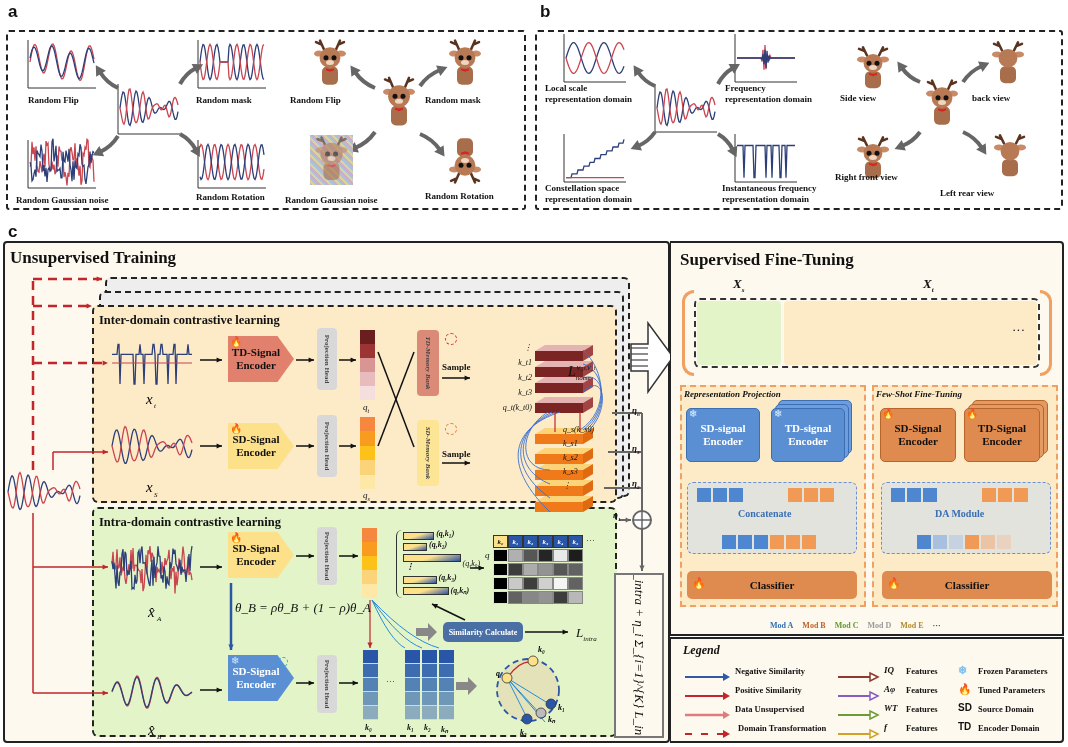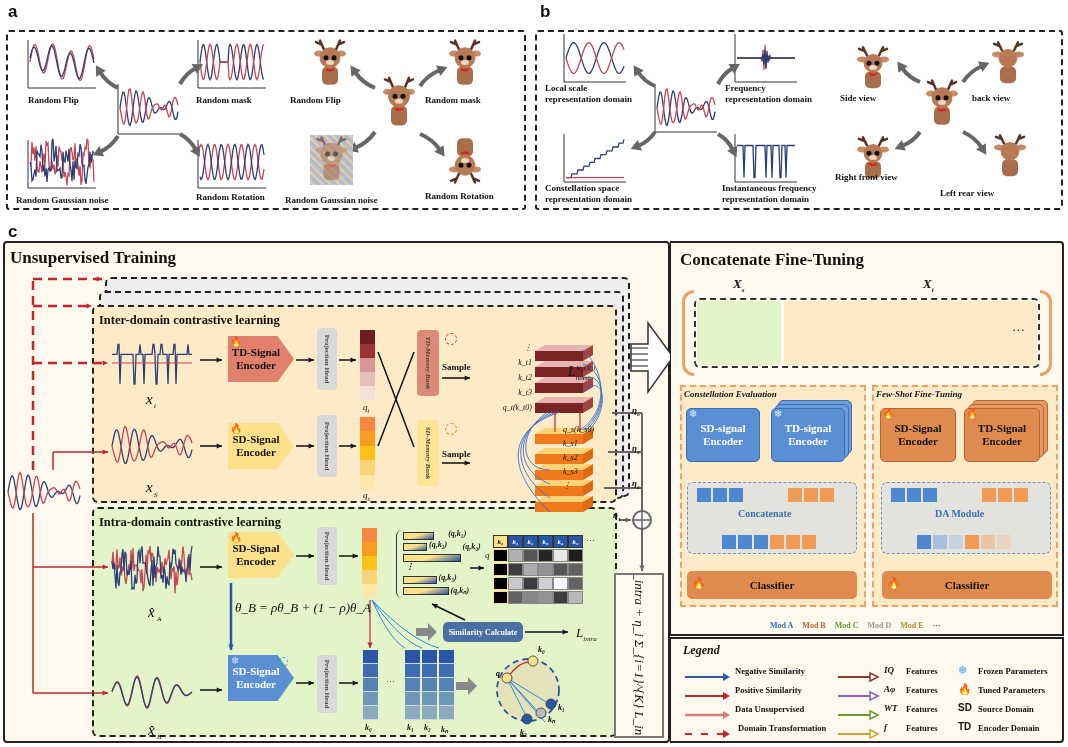--- a/index.html
+++ b/index.html
@@ -525,25 +525,25 @@
     <div style="flex:1;background:#fcc21a"></div>
     <div style="flex:1;background:#fbd47a"></div>
     <div style="flex:1;background:#fde8a8"></div>
 </div>
 
 <div class="abs" style="left:396px;top:530px;width:105px;height:70px">
   <div class="abs" style="left:0;top:0;width:8px;height:68px;border-left:1.5px solid #333;border-radius:6px 0 0 6px"></div>
 </div>
 <div id="pairs">
     <div class="abs" style="left: 403px; top: 532px; width: 31.2px; height: 8px; border: 1px solid rgb(51, 51, 51); background: linear-gradient(160deg, rgb(253, 224, 138) 45%, rgb(42, 86, 168));"></div>
-    <div class="abs math" style="left: 436.2px; top: 529px; font-size: 8px; font-weight: bold; margin-left: 12px;">(q,k₁)</div>
+    <div class="abs math" style="left: 436.2px; top: 529px; font-size: 8px; font-weight: bold;">(q,k₁)</div>
     <div class="abs" style="left: 403px; top: 543px; width: 24px; height: 8px; border: 1px solid rgb(51, 51, 51); background: linear-gradient(160deg, rgb(253, 224, 138) 45%, rgb(42, 86, 168));"></div>
     <div class="abs math" style="left: 429px; top: 540px; font-size: 8px; font-weight: bold;">(q,k₂)</div>
     <div class="abs" style="left: 403px; top: 554px; width: 57.6px; height: 8px; border: 1px solid rgb(51, 51, 51); background: linear-gradient(160deg, rgb(253, 224, 138) 45%, rgb(42, 86, 168));"></div>
-    <div class="abs math" style="left: 462.6px; top: 542px; font-size: 8px; font-weight: bold;">(q,k₀)</div>
+    <div class="abs math" style="left: 462.6px; top: 559px; font-size: 8px; font-weight: normal;">(q,k₀)</div>
     <div class="abs math" style="left: 406px; top: 562px; font-size: 8px; font-weight: bold;">⋮</div>
     <div class="abs" style="left: 403px; top: 576px; width: 33.6px; height: 8px; border: 1px solid rgb(51, 51, 51); background: linear-gradient(160deg, rgb(253, 224, 138) 45%, rgb(42, 86, 168));"></div>
     <div class="abs math" style="left: 438.6px; top: 573px; font-size: 8px; font-weight: bold;">(q,k₃)</div>
     <div class="abs" style="left: 403px; top: 587px; width: 45.6px; height: 8px; border: 1px solid rgb(51, 51, 51); background: linear-gradient(160deg, rgb(253, 224, 138) 45%, rgb(42, 86, 168));"></div>
     <div class="abs math" style="left: 450.6px; top: 584px; font-size: 8px; font-weight: bold;">(q,kₙ)</div>
   </div>
 
 <div id="simMatrix" class="abs" style="left:493px;top:535px">
     <div style="display: flex;">
       <div style="width: 15px; height: 13px; font-size: 7px; font-style: italic; font-weight: bold; display: flex; align-items: center; justify-content: center; border: 1px solid rgb(51, 51, 51); background: rgb(253, 224, 138); color: rgb(17, 17, 17);">k₀</div>
@@ -633,33 +633,33 @@
 <div class="abs math small" style="left:632px;top:405px;font-weight:bold"><span>η</span><sub style="font-size:5px">n</sub></div>
 <div class="abs math small" style="left:632px;top:443px;font-weight:bold"><span>η</span><sub style="font-size:5px">3</sub></div>
 <div class="abs math small" style="left:632px;top:478px;font-weight:bold"><span>η</span><sub style="font-size:5px">2</sub></div>
 <div class="abs math small" style="left:613px;top:510px;font-weight:bold"><span>η</span><sub style="font-size:5px">1</sub></div>
 
 <div class="abs" style="left:614px;top:573px;width:50px;height:165px;border:2px solid #777;background:#fdf9ef;display:flex;align-items:center;justify-content:center;overflow:hidden">
   <div class="math" style="transform:rotate(90deg);white-space:nowrap;font-size:13px">L_K = η_1 L_intra + η_i Σ_{i=1}^{K} L_inter^{V_s,V_i}</div>
 </div>
 
 <div class="abs" style="left:670px;top:241px;width:394px;height:395px;background:#fdf9ef;border:2px solid #222;border-left:1.5px solid #222;border-radius:0 4px 0 0"></div>
-<div class="abs title" style="left:680px;top:250px">Concatenate Fine-Tuning</div>
+<div class="abs title" style="left:680px;top:250px">Supervised Fine-Tuning</div>
 <div class="abs math" style="left:733px;top:276px;font-size:13px;font-weight:bold"><span>X</span><sub style="font-size:7px">s</sub></div>
 <div class="abs math" style="left:923px;top:276px;font-size:13px;font-weight:bold"><span>X</span><sub style="font-size:7px">t</sub></div>
 
 <div class="abs" style="left:694px;top:298px;width:346px;height:70px;border:2px dashed #333;border-radius:6px"></div>
 <div class="abs" style="left:697px;top:301px;width:84px;height:64px;background:#e3f5c8;border-radius:4px"></div>
 <div class="abs" style="left:784px;top:301px;width:253px;height:64px;background:#fdebc8;border-radius:4px"></div>
 <div class="abs" style="left:682px;top:290px;width:12px;height:86px;border:3px solid #f0a060;border-right:none;border-radius:12px 0 0 12px"></div>
 <div class="abs" style="left:1040px;top:290px;width:12px;height:86px;border:3px solid #f0a060;border-left:none;border-radius:0 12px 12px 0"></div>
 <div class="abs" style="left:1012px;top:322px;font-size:13px">···</div>
 
 <div class="abs" style="left:680px;top:385px;width:186px;height:222px;border:2px dashed #f0a060;background:#fdebc8"></div>
-<div class="abs" style="left:684px;top:389px;font-size:9px;font-weight:bold;font-style:italic">Constellation Evaluation</div>
+<div class="abs" style="left:684px;top:389px;font-size:9px;font-weight:bold;font-style:italic">Representation Projection</div>
 <div class="enc" style="left:686px;top:408px;width:74px;height:54px;background:#5b8fd4;color:#fff;border-radius:5px;border-color:#3a6fb5">
     <span style="width:54px">SD-signal Encoder</span>
   </div>
 <span class="abs" style="left:689px;top:408px;font-size:10px;color:#e0f0ff">❄</span>
 <div class="abs" style="left:778px;top:400px;width:74px;height:54px;background:#6e9cdc;border-radius:5px;border:1.5px solid #3a6fb5"></div>
 <div class="abs" style="left:775px;top:404px;width:74px;height:54px;background:#6e9cdc;border-radius:5px;border:1.5px solid #3a6fb5"></div>
 <div class="enc" style="left:771px;top:408px;width:74px;height:54px;background:#5b8fd4;color:#fff;border-radius:5px;border-color:#3a6fb5">
     <span style="width:54px">TD-signal Encoder</span>
   </div>
 <span class="abs" style="left:774px;top:408px;font-size:10px;color:#e0f0ff">❄</span>

